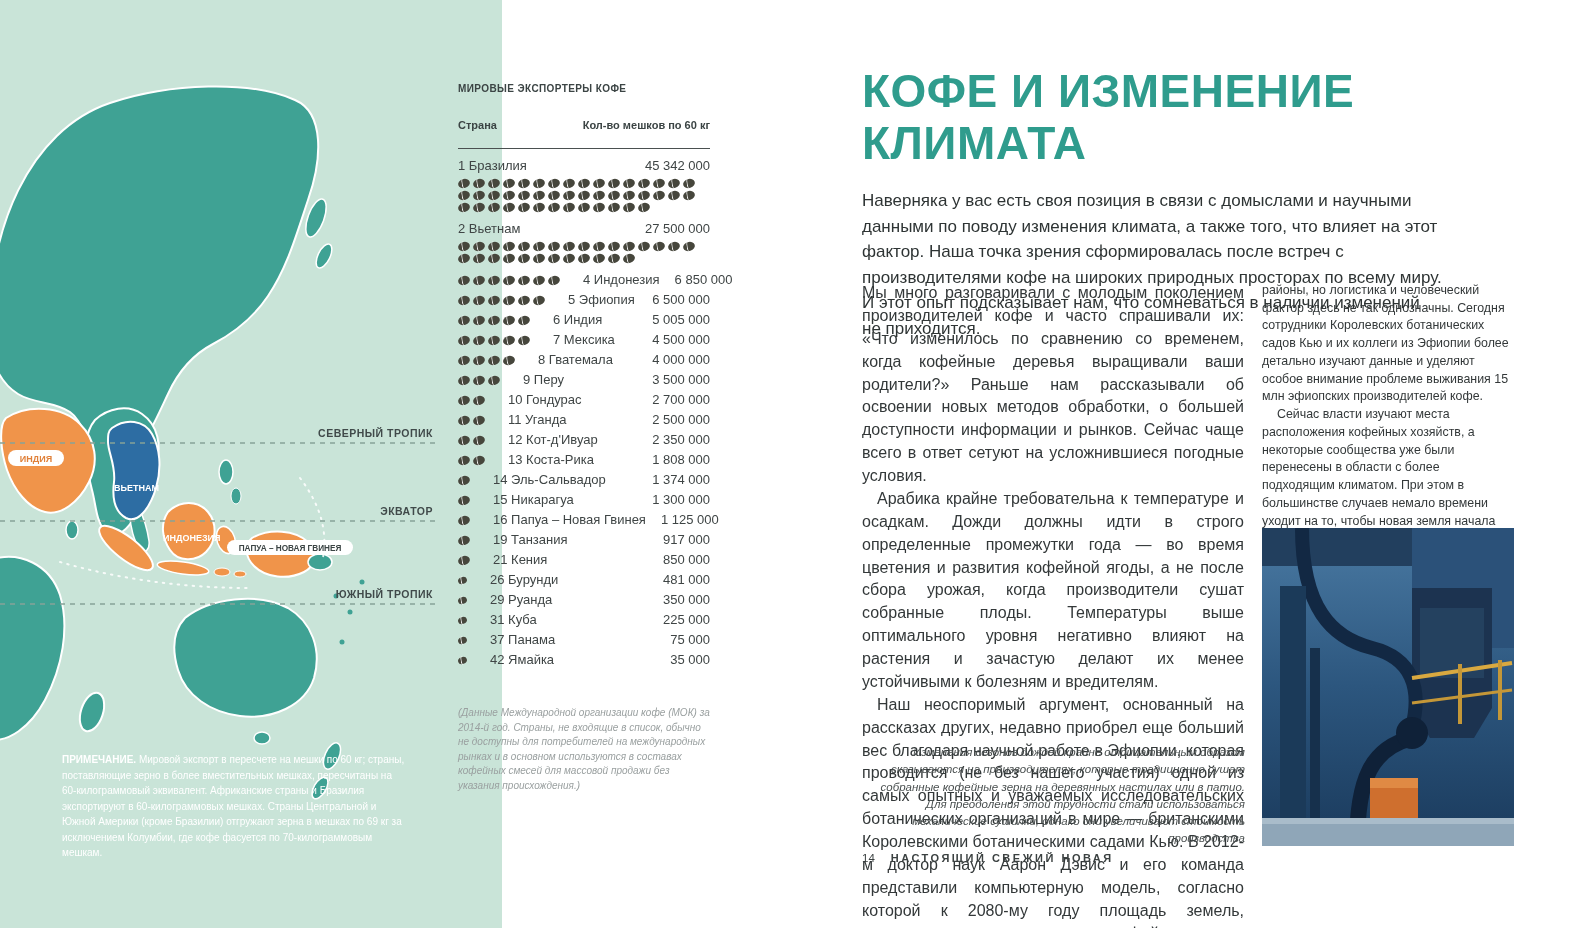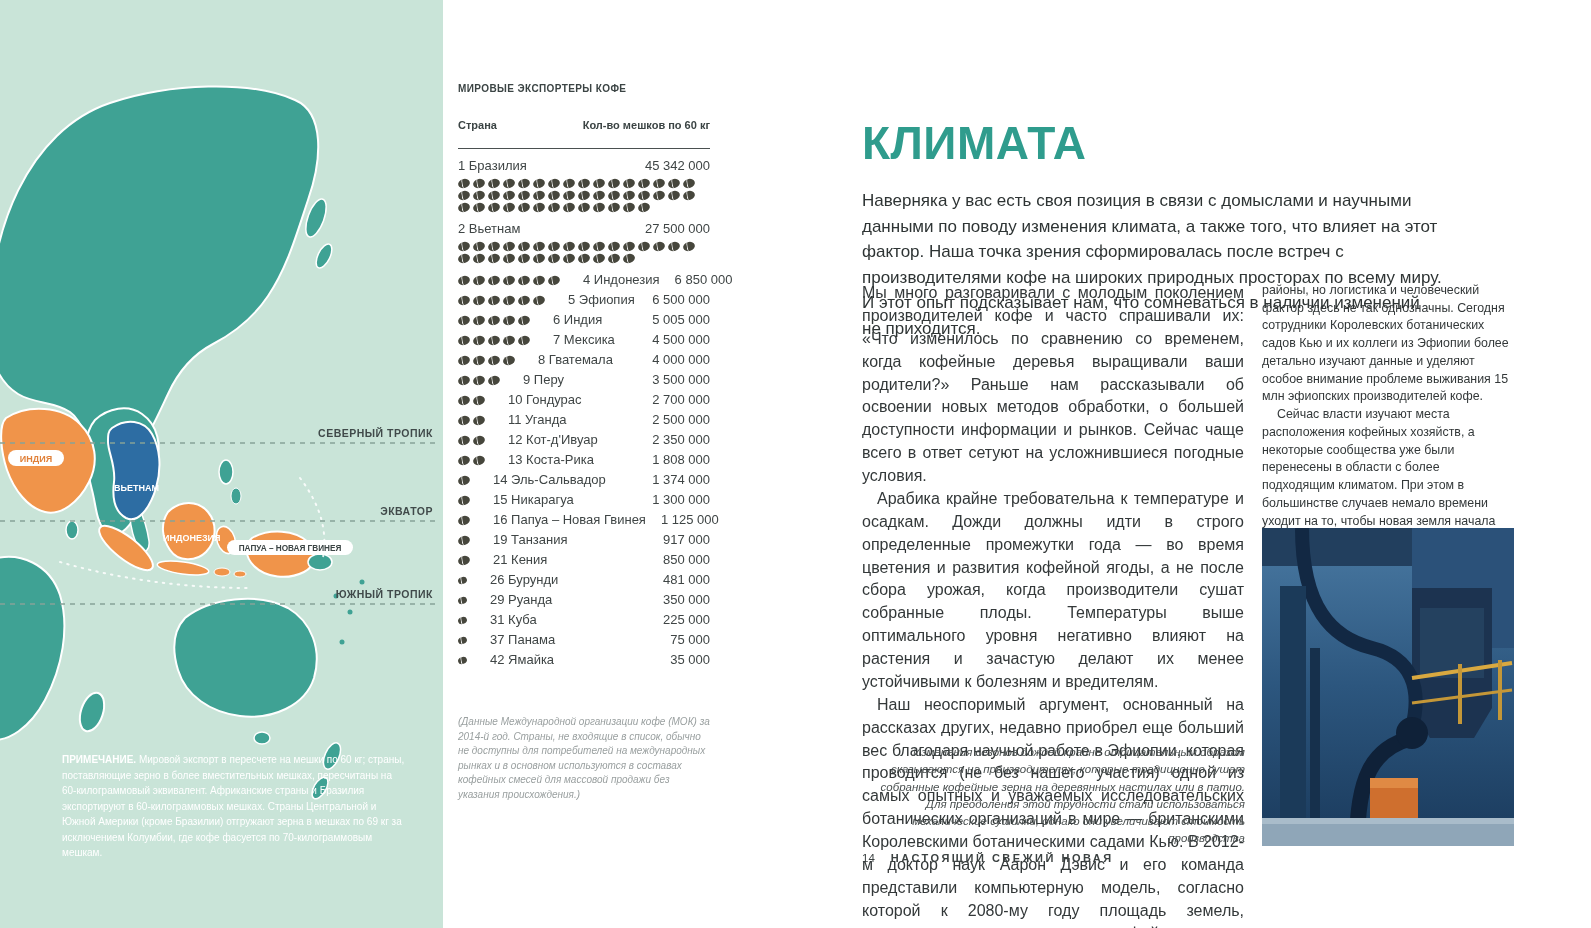--- a/index.html
+++ b/index.html
@@ -1,39 +1,39 @@
 <!DOCTYPE html>
 <html lang="ru" style="--mint: #c9e4d8; --teal: #3fa294; --orange: #f0944a; --blue: #2d6da3; --accent: #2f9c8d; --ink: #3b4444;"><head>
 <meta charset="utf-8">
 <title>Book spread — Coffee and Climate</title>
 <style>
   html,body{margin:0;padding:0;background:#e8e8e8;font-family:"Liberation Sans",sans-serif;}
   .spread{position:relative;width:1591px;height:928px;background:#ffffff;overflow:hidden;margin:0 auto;}
 
   
-  .map-panel{position:absolute;left:0;top:0;width:443px;height:928px;background:var(--mint,#c9e4d8);}
+  .map-panel{position:absolute;left:0;top:0;width:502px;height:928px;background:var(--mint,#c9e4d8);}
   .map-svg{position:absolute;left:0;top:0;}
   .map-note{position:absolute;left:62px;top:752px;width:344px;color:#ffffff;font-size:10px;line-height:1.55;}
   .map-note b{font-weight:bold;}
 
   
   .exporters-panel{position:absolute;left:458px;top:82px;width:252px;}
   .exp-title{margin:0 0 24px;font-size:10px;font-weight:bold;letter-spacing:.4px;line-height:1.3;color:#3b4444;width:210px;}
   .exp-header{display:flex;justify-content:space-between;font-size:11px;font-weight:bold;color:#3b4444;padding-bottom:17px;border-bottom:1px solid #4a5050;}
   .exp-list{margin-top:7px;}
   .exp-row{margin:0;}
   .exp-line{display:flex;align-items:center;font-size:13px;color:#3f4545;line-height:20px;gap:15px;}
   .exp-name{white-space:nowrap;}
   .exp-val{margin-left:auto;white-space:nowrap;}
   .bean-wrap{display:flex;flex-wrap:wrap;width:252px;margin:1px 0 6px;}
   .bean-inline{display:inline-flex;align-items:center;margin-right:5px;}
   .bean{display:inline-block;width:12px;height:9px;background:#46463c;border-radius:50%;position:relative;transform:rotate(-18deg);margin:1.5px 3px 1.5px 0;flex:0 0 auto;}
   .bean::after{content:"";position:absolute;left:50%;top:-1px;bottom:-1px;width:4px;border-left:1.5px solid #ffffff;border-radius:50%;transform:translateX(-50%) rotate(8deg);}
   .bean.small{width:9px;height:7px;}
-  .exp-source{margin-top:45px;width:252px;font-style:italic;font-size:10px;line-height:1.45;color:#9aa0a0;}
+  .exp-source{margin-top:36px;width:252px;font-style:italic;font-size:10px;line-height:1.45;color:#9aa0a0;}
 
   
   .article-title{position:absolute;left:862px;top:66px;margin:0;font-size:46px;line-height:1.12;font-weight:bold;color:var(--accent,#2f9c8d);letter-spacing:.5px;}
   .article-intro{position:absolute;left:862px;top:188px;width:580px;font-size:17px;line-height:1.5;color:#2e3434;}
   .article-col1{position:absolute;left:862px;top:282px;width:382px;font-size:16px;line-height:1.43;color:#333839;text-align:justify;}
   .article-col2{position:absolute;left:1262px;top:282px;width:252px;font-size:12.4px;line-height:1.43;color:#333839;}
   .body-p{margin:0;}
   .body-p.indent{text-indent:15px;}
   .photo{position:absolute;left:1262px;top:528px;width:252px;height:318px;}
   .caption{position:absolute;left:880px;top:744px;width:365px;text-align:right;font-style:italic;font-size:11.5px;line-height:1.5;color:#4a5050;}
@@ -419,21 +419,21 @@
             </span>
             <span class="exp-name">42 Ямайка</span>
             <span class="exp-val">35 000</span>
           </div>
         </div>
       </div>
     <div class="exp-source">(Данные Международной организации кофе (МОК) за 2014-й год. Страны, не входящие в список, обычно не доступны для потребителей на международных рынках и в основном используются в составах кофейных смесей для массовой продажи без указания происхождения.)</div>
   </div>
 
   <h1 class="article-title">
-    <br>
+    <span>КОФЕ И ИЗМЕНЕНИЕ</span><br>
     <span>КЛИМАТА</span>
   </h1>
 
   <div class="article-intro">Наверняка у вас есть своя позиция в связи с домыслами и научными данными по поводу изменения климата, а также того, что влияет на этот фактор. Наша точка зрения сформировалась после встреч с производителями кофе на широких природных просторах по всему миру. И этот опыт подсказывает нам, что сомневаться в наличии изменений не приходится.</div>
 
   <div class="article-col1">
       <p class="body-p">Мы много разговаривали с молодым поколением производителей кофе и часто спрашивали их: «Что изменилось по сравнению со временем, когда кофейные деревья выращивали ваши родители?» Раньше нам рассказывали об освоении новых методов обработки, о большей доступности информации и рынков. Сейчас чаще всего в ответ сетуют на усложнившиеся погодные условия.</p>
       <p class="body-p indent">Арабика крайне требовательна к температуре и осадкам. Дожди должны идти в строго определенные промежутки года — во время цветения и развития кофейной ягоды, а не после сбора урожая, когда производители сушат собранные плоды. Температуры выше оптимального уровня негативно влияют на растения и зачастую делают их менее устойчивыми к болезням и вредителям.</p>
       <p class="body-p indent">Наш неоспоримый аргумент, основанный на рассказах других, недавно приобрел еще больший вес благодаря научной работе в Эфиопии, которая проводится (не без нашего участия) одной из самых опытных и уважаемых исследовательских ботанических организаций в мире — британскими Королевскими ботаническими садами Кью. В 2012-м доктор наук Аарон Дэвис и его команда представили компьютерную модель, согласно которой к 2080-му году площадь земель, пригодных для дикорастущих кофейных лесов арабики, в Эфиопии сократится на 85–99,7%. Как показал анализ, области, традиционно считавшиеся идеальными для роста этой разновидности кофейных деревьев, в течение этого века станут все более неподходящими. Поскольку и дикая, и культивируемая арабика растет примерно в одних и тех же областях, для производителей кофе прогноз также негативный. Разумеется, можно перенести выращивание кофе в более высокогорные</p>
     </div>

